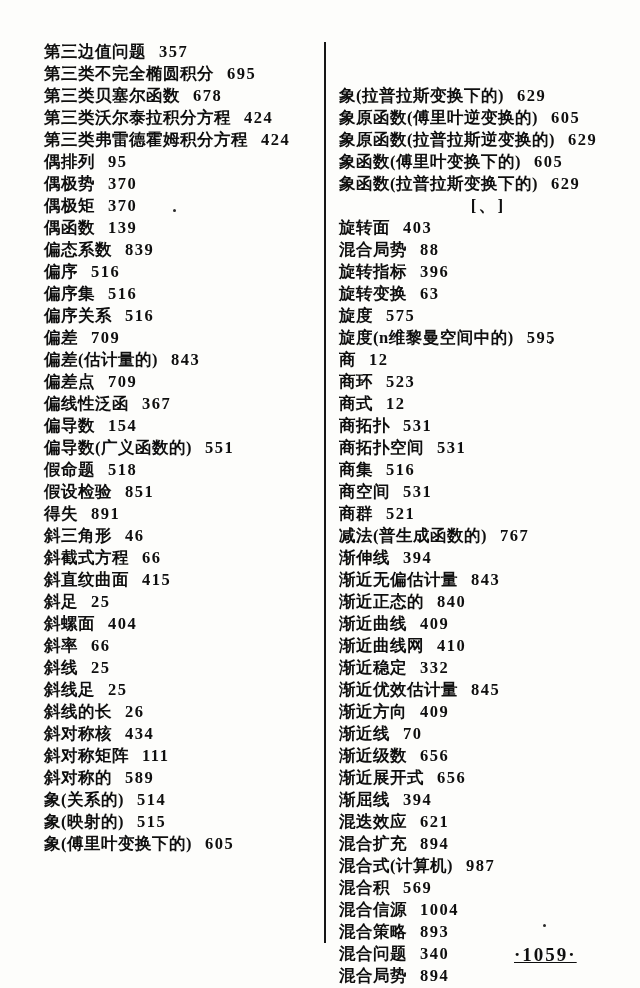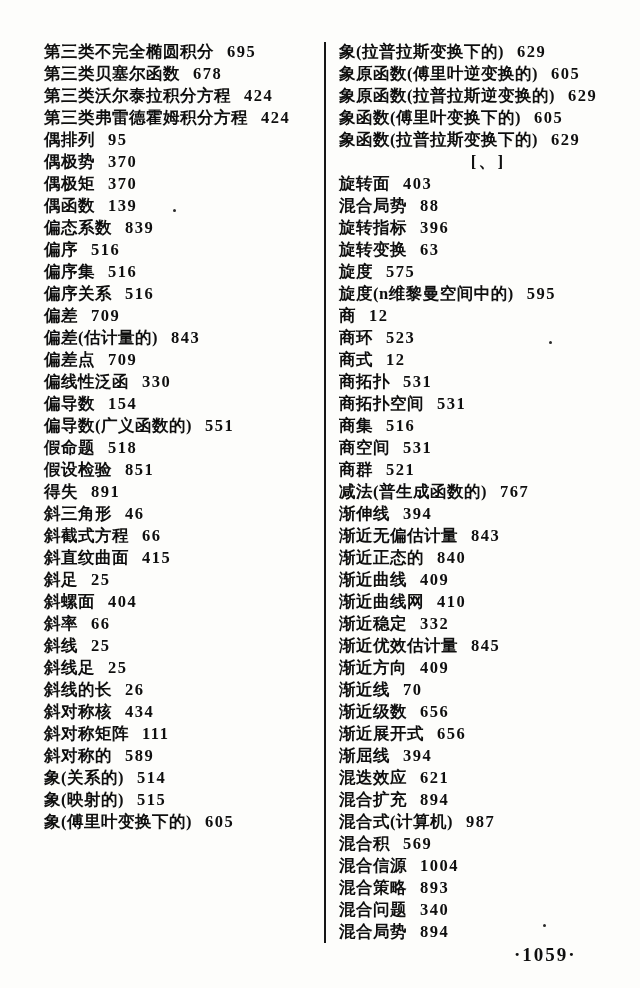--- a/index.html
+++ b/index.html
@@ -7,66 +7,67 @@
     width:640px; height:988px;
     background:#ffffff;
     font-family:"Liberation Serif","DejaVu Serif",serif;
   }
   .page {
     position:relative; width:640px; height:988px;
     background:#fdfdfb; color:#0f0f0f; overflow:hidden;
   }
   .col { position:absolute; top:41px; }
   .col-left  { left:44px;  width:278px; }
-  .col-right { left:339px; width:298px; }
+  .col-right { left:339px; width:298px;margin-top:44px; }
   .entry {
     height:22px; line-height:22px;
     font-size:16.5px; font-weight:700;
     white-space:nowrap; letter-spacing:0.5px;
   }
   .term { }
   .pnum { margin-left:13px; letter-spacing:1.5px; font-weight:700; }
   .header-line {
     text-align:center; font-weight:700; font-size:17px; letter-spacing:2px;
   }
   .divider {
     position:absolute; left:324px; top:42px;
     width:2px; height:901px; background:#161616;
   }
   .folio {
     position:absolute; top:944px; left:514px;
-    font-size:19px; font-weight:700; letter-spacing:2px;
+    font-size:19px; font-weight:700; letter-spacing:2px;text-decoration:underline;
   }
   .speck { position:absolute; background:#2a2a2a; border-radius:50%; }
   .speck.s1 { left:173px; top:209px; width:3px; height:3px; }
   .speck.s2 { left:549px; top:341px; width:3px; height:3px; }
   .speck.s3 { left:543px; top:924px; width:3px; height:3px; }
 </style>
 </head>
 <body>
 
 <div class="page">
 
   <div class="col col-left" id="col-left">
+      <div class="entry"><span class="term">第三边值问题</span><span class="pnum">357</span></div>
       <div class="entry"><span class="term">第三类不完全椭圆积分</span><span class="pnum">695</span></div>
       <div class="entry"><span class="term">第三类贝塞尔函数</span><span class="pnum">678</span></div>
       <div class="entry"><span class="term">第三类沃尔泰拉积分方程</span><span class="pnum">424</span></div>
       <div class="entry"><span class="term">第三类弗雷德霍姆积分方程</span><span class="pnum">424</span></div>
       <div class="entry"><span class="term">偶排列</span><span class="pnum">95</span></div>
       <div class="entry"><span class="term">偶极势</span><span class="pnum">370</span></div>
       <div class="entry"><span class="term">偶极矩</span><span class="pnum">370</span></div>
       <div class="entry"><span class="term">偶函数</span><span class="pnum">139</span></div>
       <div class="entry"><span class="term">偏态系数</span><span class="pnum">839</span></div>
       <div class="entry"><span class="term">偏序</span><span class="pnum">516</span></div>
       <div class="entry"><span class="term">偏序集</span><span class="pnum">516</span></div>
       <div class="entry"><span class="term">偏序关系</span><span class="pnum">516</span></div>
       <div class="entry"><span class="term">偏差</span><span class="pnum">709</span></div>
       <div class="entry"><span class="term">偏差(估计量的)</span><span class="pnum">843</span></div>
       <div class="entry"><span class="term">偏差点</span><span class="pnum">709</span></div>
-      <div class="entry"><span class="term">偏线性泛函</span><span class="pnum">330</span></div>
+      <div class="entry"><span class="term">偏线性泛函</span><span class="pnum">367</span></div>
       <div class="entry"><span class="term">偏导数</span><span class="pnum">154</span></div>
       <div class="entry"><span class="term">偏导数(广义函数的)</span><span class="pnum">551</span></div>
       <div class="entry"><span class="term">假命题</span><span class="pnum">518</span></div>
       <div class="entry"><span class="term">假设检验</span><span class="pnum">851</span></div>
       <div class="entry"><span class="term">得失</span><span class="pnum">891</span></div>
       <div class="entry"><span class="term">斜三角形</span><span class="pnum">46</span></div>
       <div class="entry"><span class="term">斜截式方程</span><span class="pnum">66</span></div>
       <div class="entry"><span class="term">斜直纹曲面</span><span class="pnum">415</span></div>
       <div class="entry"><span class="term">斜足</span><span class="pnum">25</span></div>
       <div class="entry"><span class="term">斜螺面</span><span class="pnum">404</span></div>

